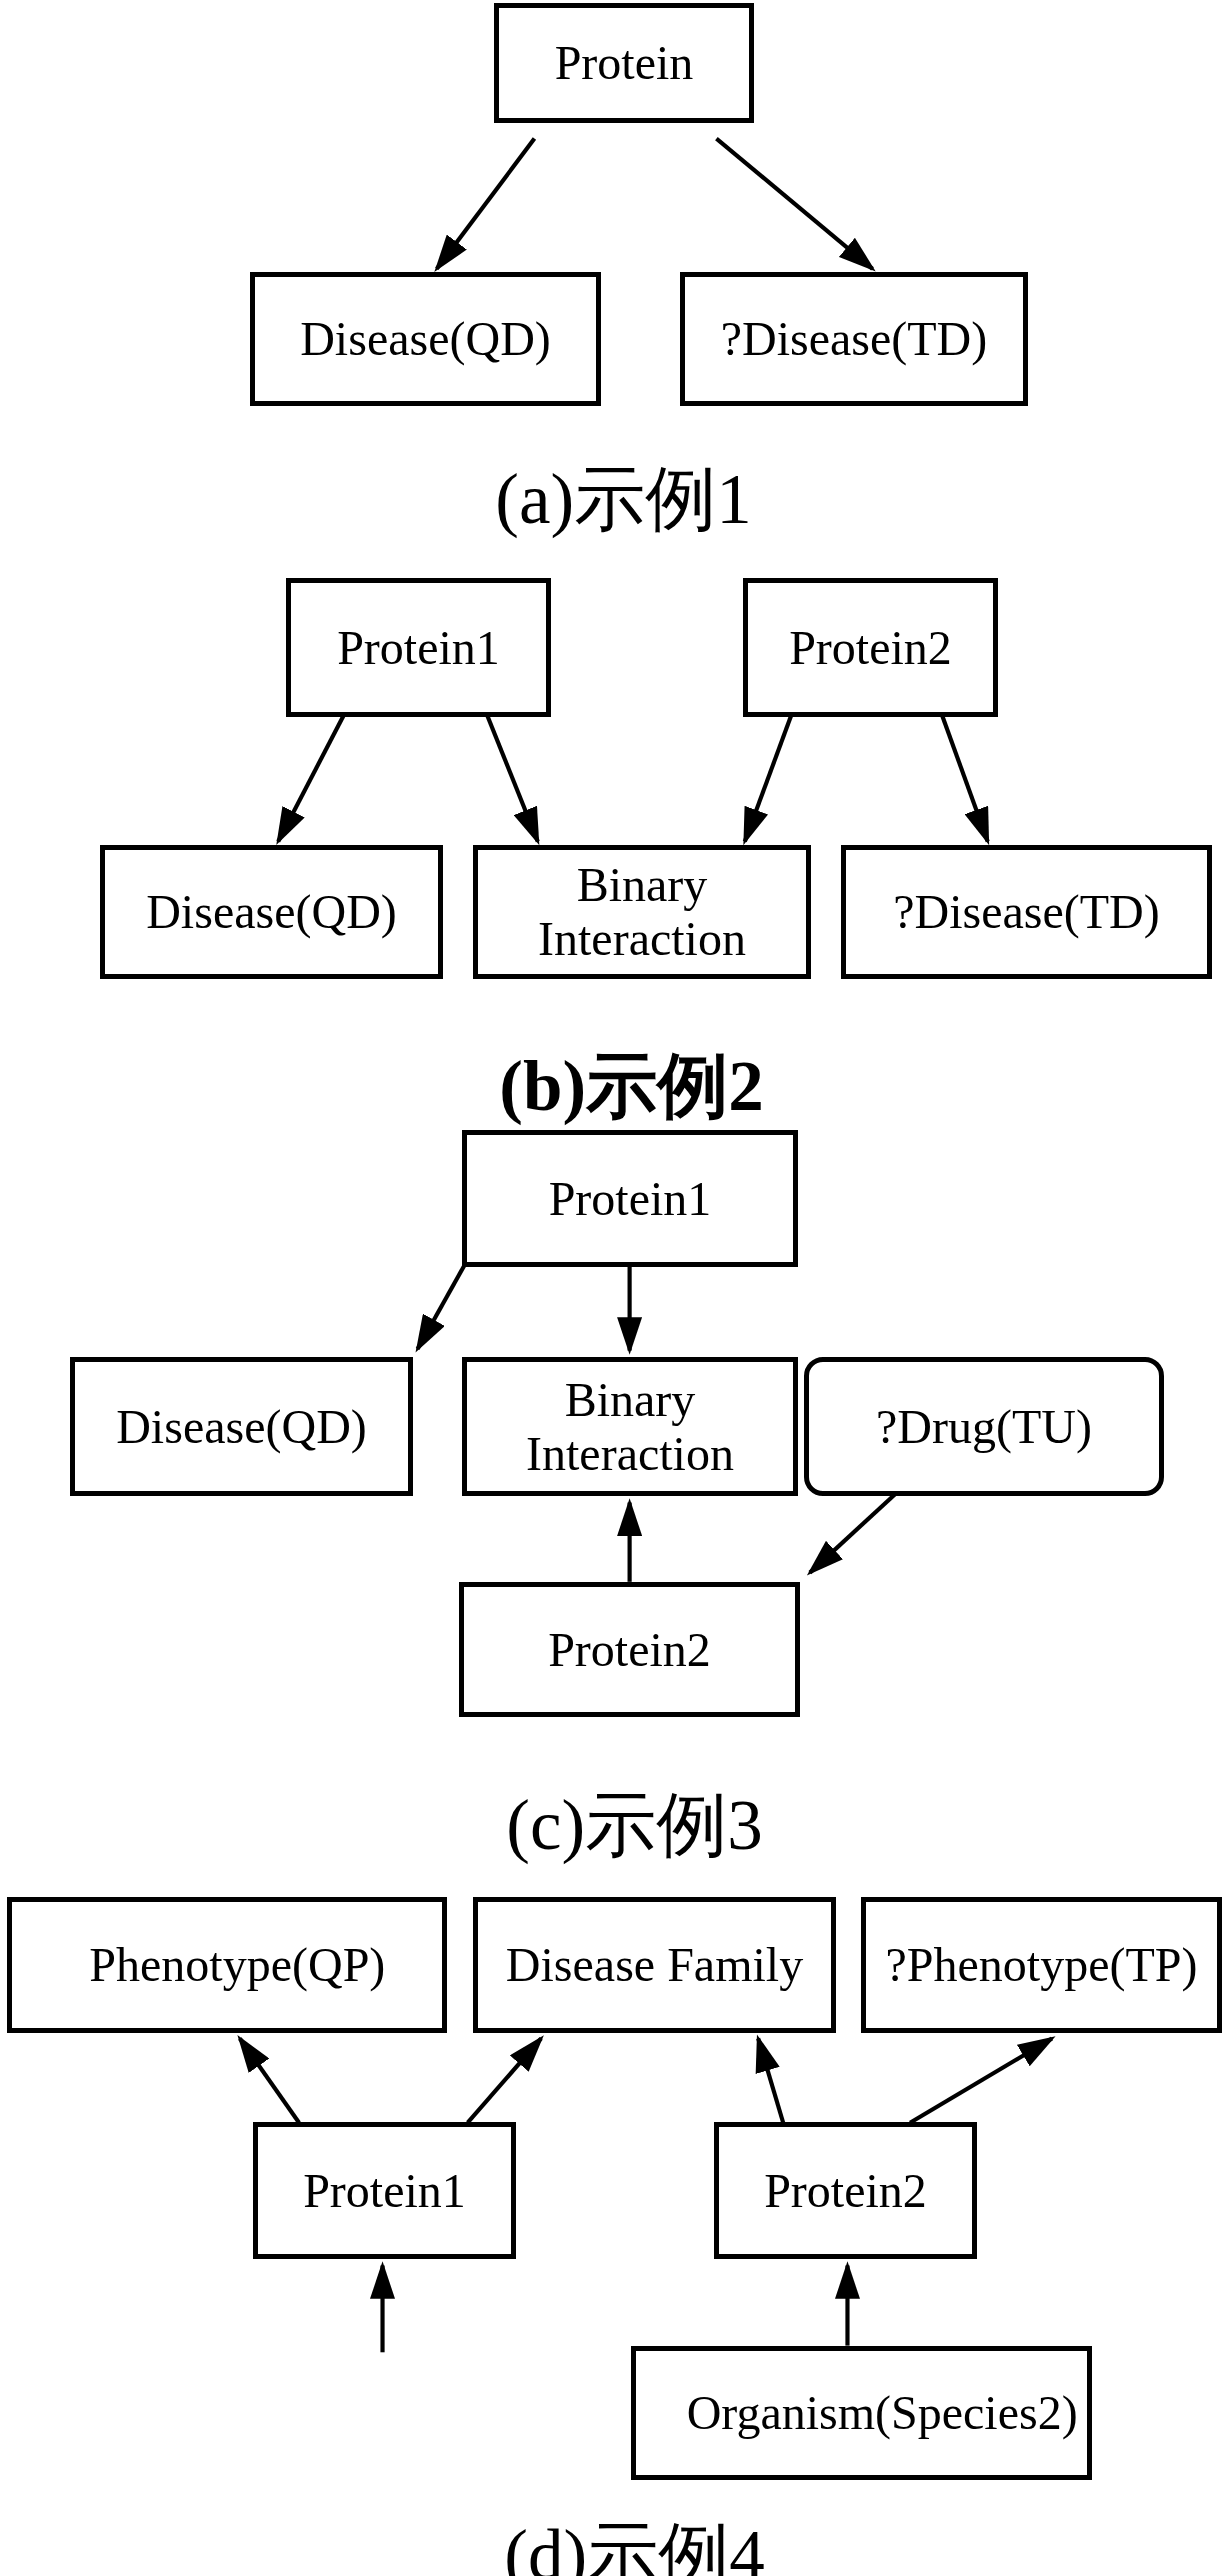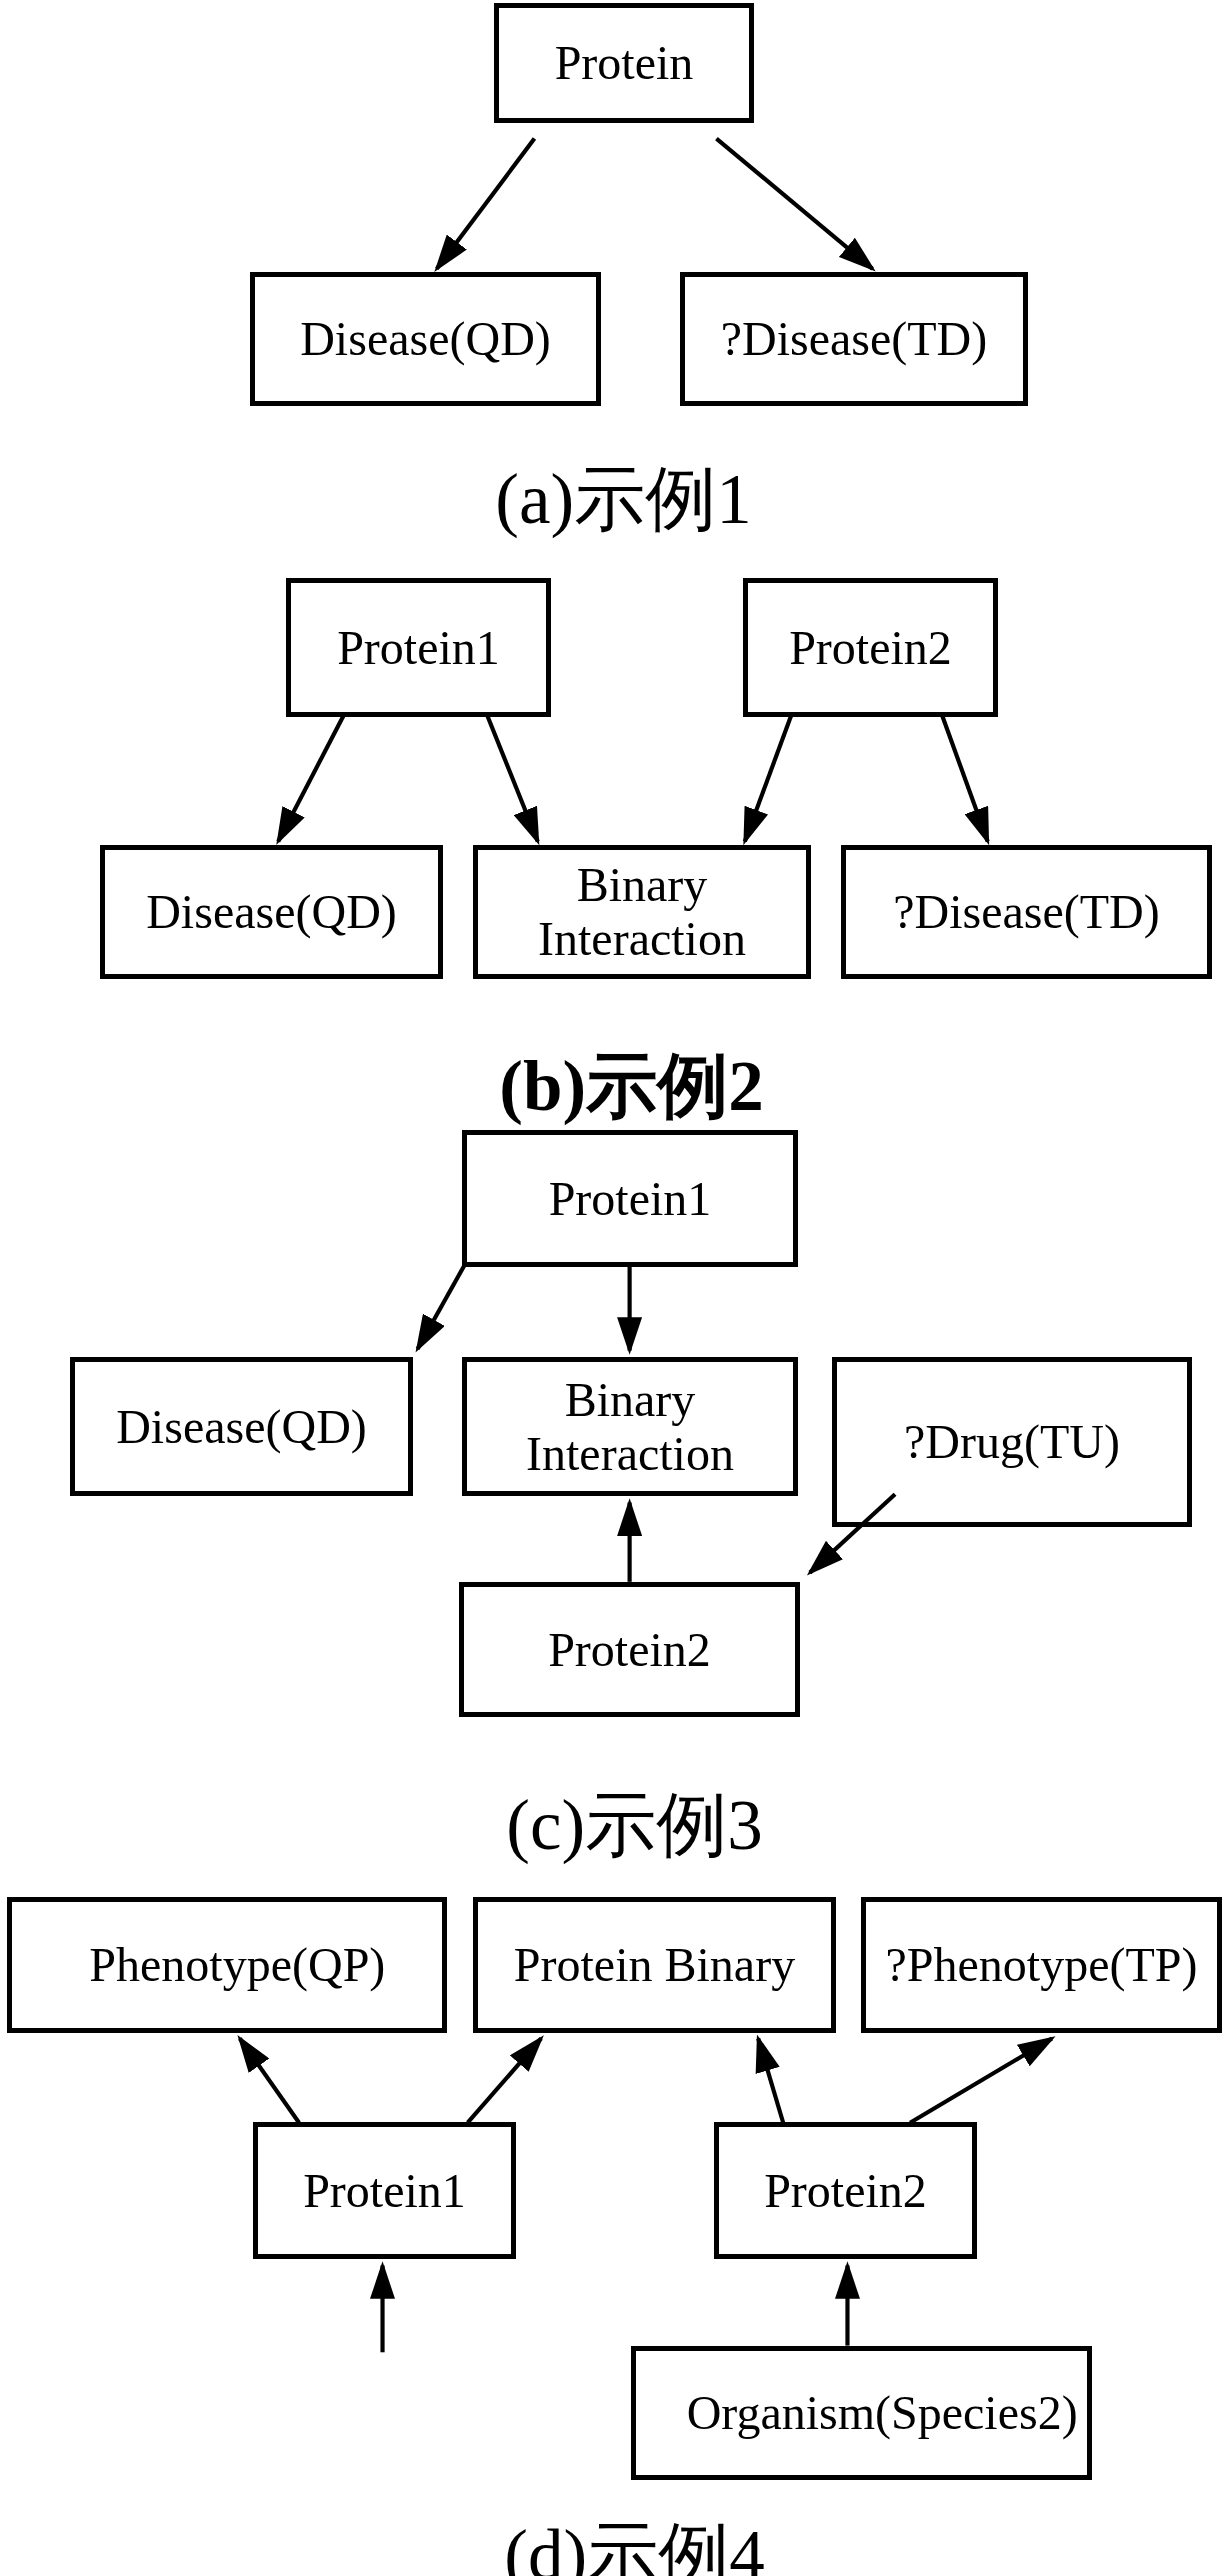--- a/index.html
+++ b/index.html
@@ -54,26 +54,26 @@
   <div class="node" style="left:286px;top:578px;width:265px;height:139px;">Protein1</div>
   <div class="node" style="left:743px;top:578px;width:255px;height:139px;">Protein2</div>
   <div class="node" style="left:100px;top:845px;width:343px;height:134px;">Disease(QD)</div>
   <div class="node" style="left:473px;top:845px;width:338px;height:134px;">Binary Interaction</div>
   <div class="node" style="left:841px;top:845px;width:371px;height:134px;">?Disease(TD)</div>
   <div class="caption" style="left:456px;top:1039px;font-weight:bold;">(b)示例2</div>
 
   <div class="node" style="left:462px;top:1130px;width:336px;height:137px;">Protein1</div>
   <div class="node" style="left:70px;top:1357px;width:343px;height:139px;">Disease(QD)</div>
   <div class="node" style="left:462px;top:1357px;width:336px;height:139px;">Binary Interaction</div>
-  <div class="node" style="left:832px;top:1357px;width:360px;height:170px;">?Drug(TU)</div>
+  <div class="node" style="left:804px;top:1357px;width:360px;height:139px;border-radius:19px;">?Drug(TU)</div>
   <div class="node" style="left:459px;top:1582px;width:341px;height:135px;">Protein2</div>
   <div class="caption" style="left:459px;top:1778px;">(c)示例3</div>
 
   <div class="node" style="left:6.7px;top:1897px;width:440px;height:136px;padding-left:28px;">Phenotype(QP)</div>
-  <div class="node" style="left:473px;top:1897px;width:363px;height:136px;">Protein Binary</div>
+  <div class="node" style="left:473px;top:1897px;width:363px;height:136px;">Disease Family</div>
   <div class="node" style="left:861px;top:1897px;width:361px;height:136px;">?Phenotype(TP)</div>
   <div class="node" style="left:253px;top:2122px;width:263px;height:137px;">Protein1</div>
   <div class="node" style="left:714px;top:2122px;width:263px;height:137px;">Protein2</div>
   <div class="node" style="left:631px;top:2346px;width:461px;height:134px;padding-left:48px;">Organism(Species2)</div>
   <div class="caption" style="left:459px;top:2508px;">(d)示例4</div>
 
   <svg class="edges" viewBox="0 0 1473 3086">
     <defs>
       <marker id="arrowhead" markerWidth="9" markerHeight="6" refX="8" refY="3" orient="auto" markerUnits="strokeWidth">
         <path d="M0,0 L9,3 L0,6 Z" fill="#000000"></path>

